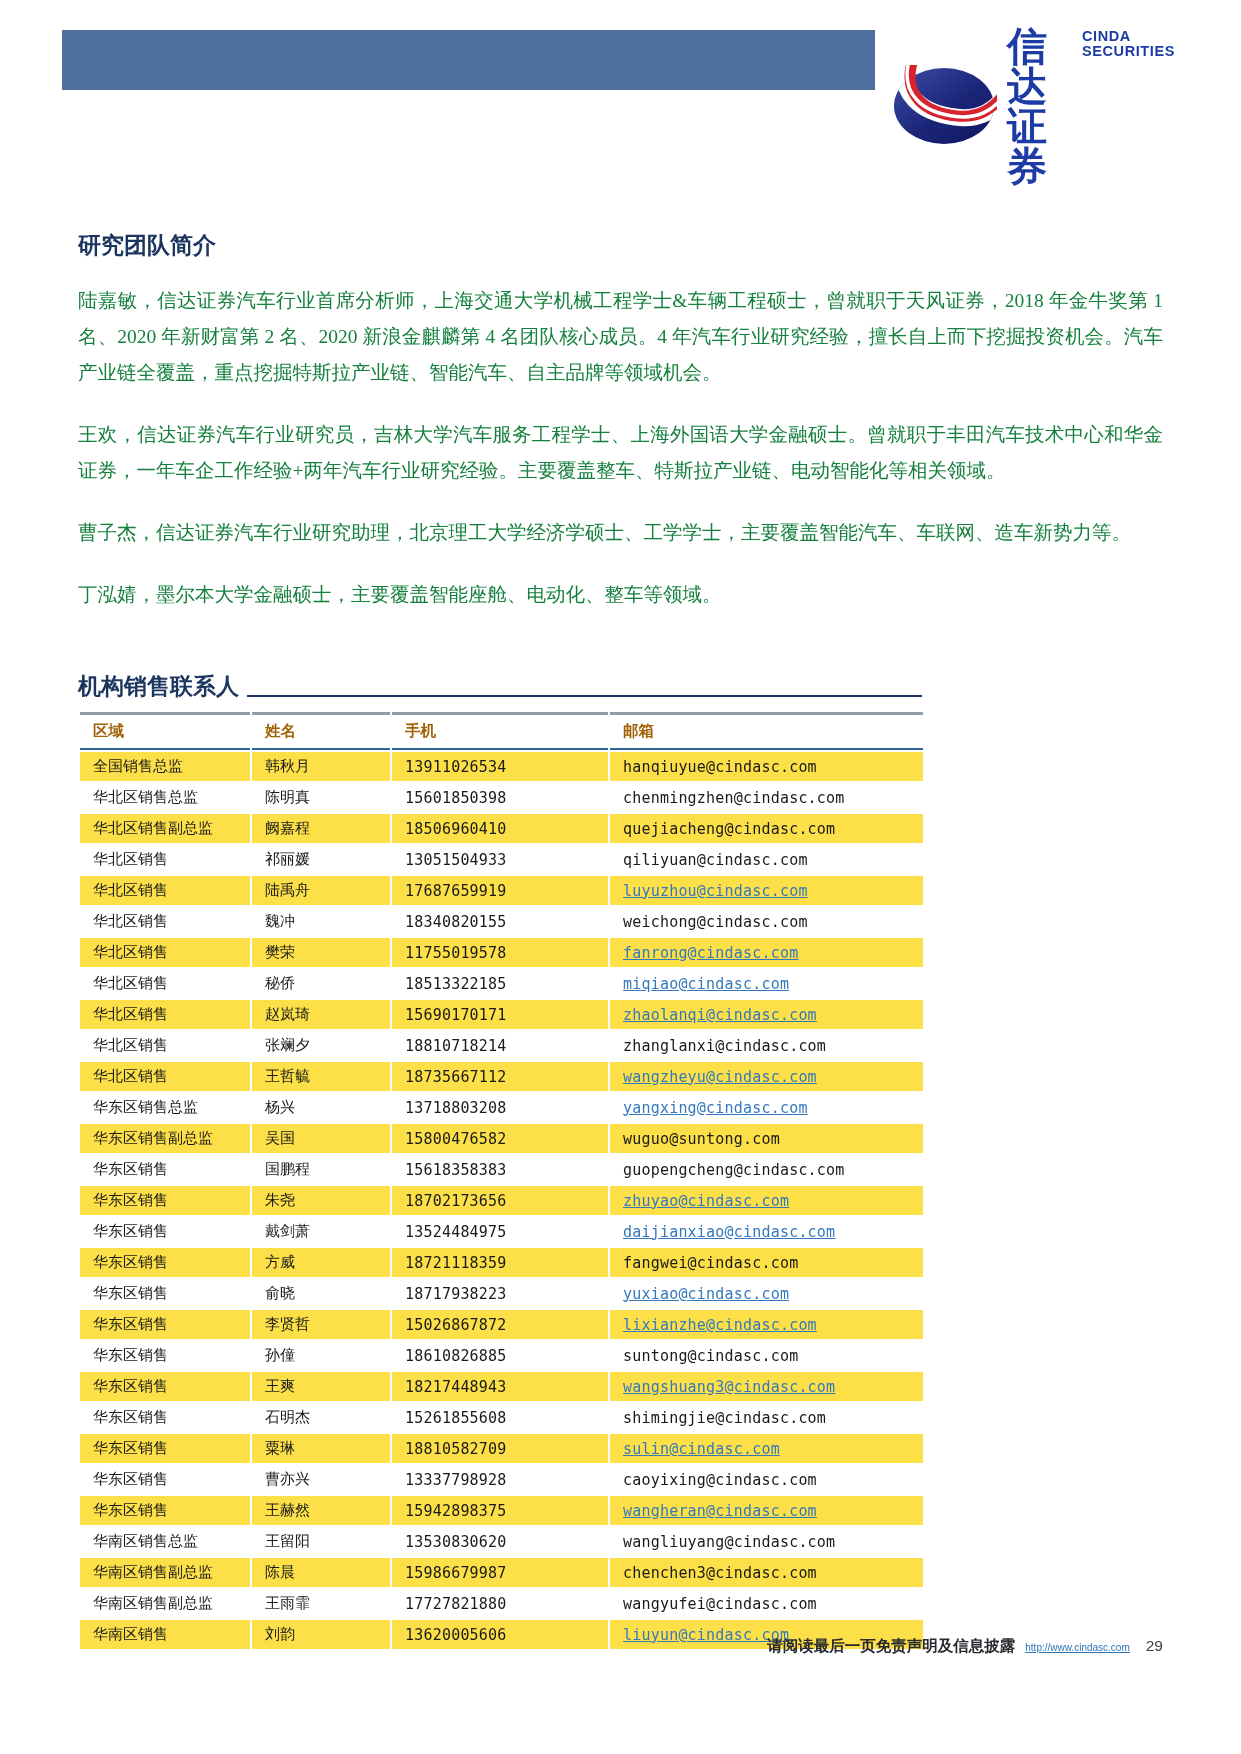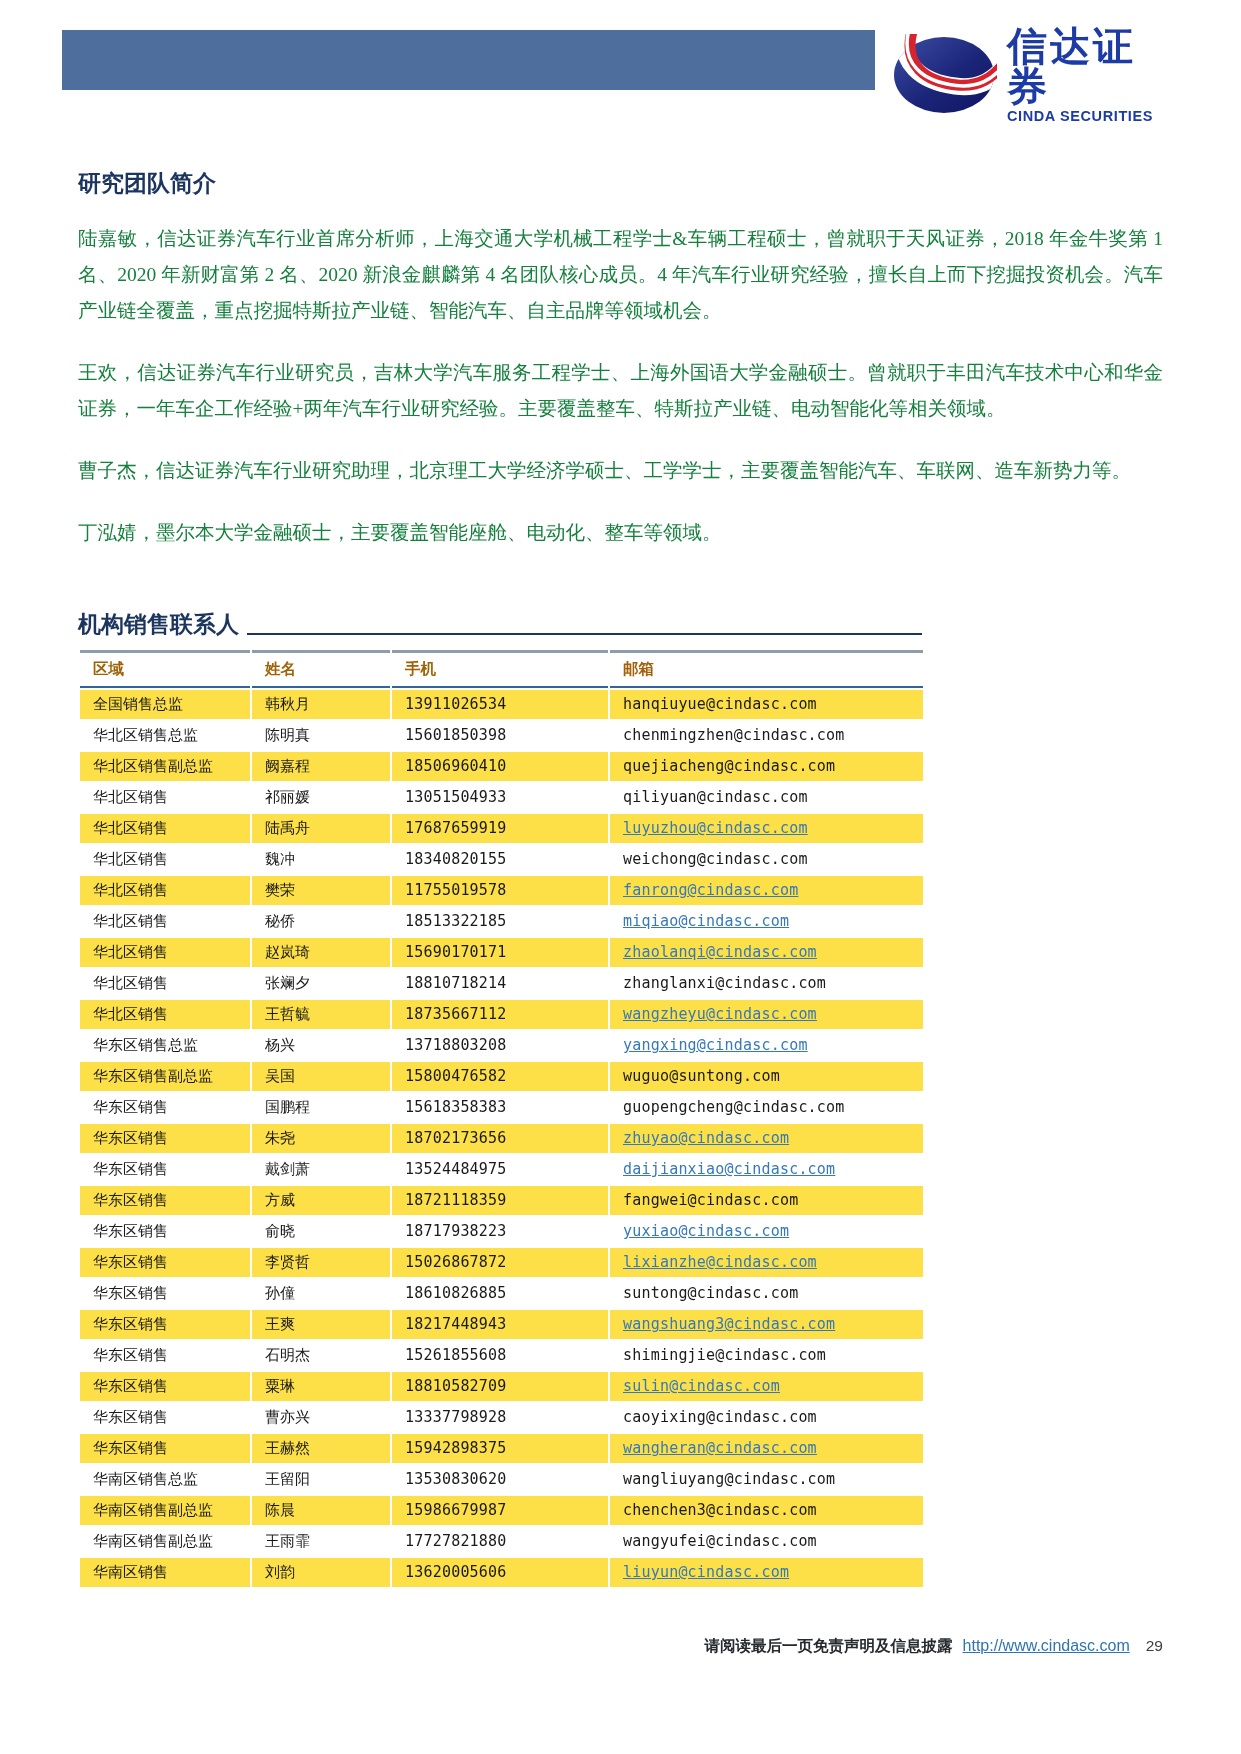--- a/index.html
+++ b/index.html
@@ -17,21 +17,21 @@
     margin:26px 66px 0 62px;
   }
   .band{
     flex:0 0 813px;height:60px;margin-top:4px;
     background:#4e6f9e;
   }
   .logo{
     display:flex;align-items:center;margin-left:18px;
   }
   .logo svg{display:block;}
-  .logo-txt{margin-left:10px;display:flex;flex-direction:column;line-height:1;}
+  .logo-txt{margin-left:10px;display:flex;line-height:1;}
   .logo-cn{
     font-family:"Liberation Sans", sans-serif;
     font-weight:bold;font-size:40px;color:#1d3ba5;letter-spacing:3px;
   }
   .logo-en{
     font-family:"Liberation Sans", sans-serif;
     font-weight:bold;font-size:14.5px;color:#1d3ba5;letter-spacing:0.6px;margin-top:3px;
   }
   
   .section-title{
@@ -88,21 +88,21 @@
   
   .footer{
     position:absolute;top:1636px;right:78px;
     display:flex;align-items:baseline;gap:10px;
     font-size:15.5px;
     margin-left:30px;
   }
   .footer .disc{font-weight:bold;color:#26292e;}
   .footer .url{
     font-family:"Liberation Sans", sans-serif;
-    color:#2e74b5;text-decoration:underline;cursor:pointer;font-size:16px;
+    color:#2e74b5;text-decoration:underline;cursor:pointer;font-size:10px;
   }
   .footer .pageno{color:#3a3f45;font-family:"Liberation Sans", sans-serif;margin-left:6px;}
 </style>
 </head>
 <body>
 
 <div class="page">
 
   <div class="top">
     <div class="band"></div>

